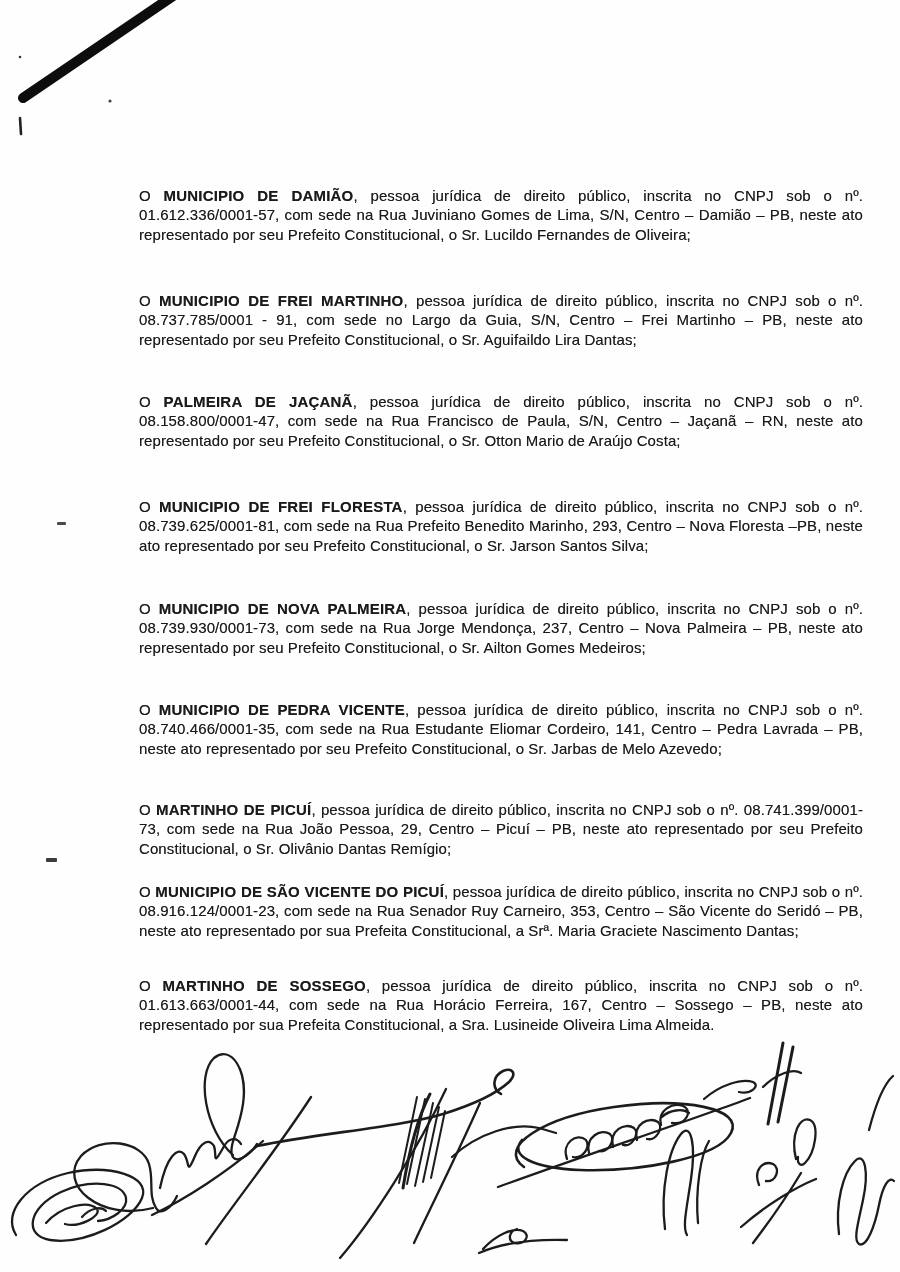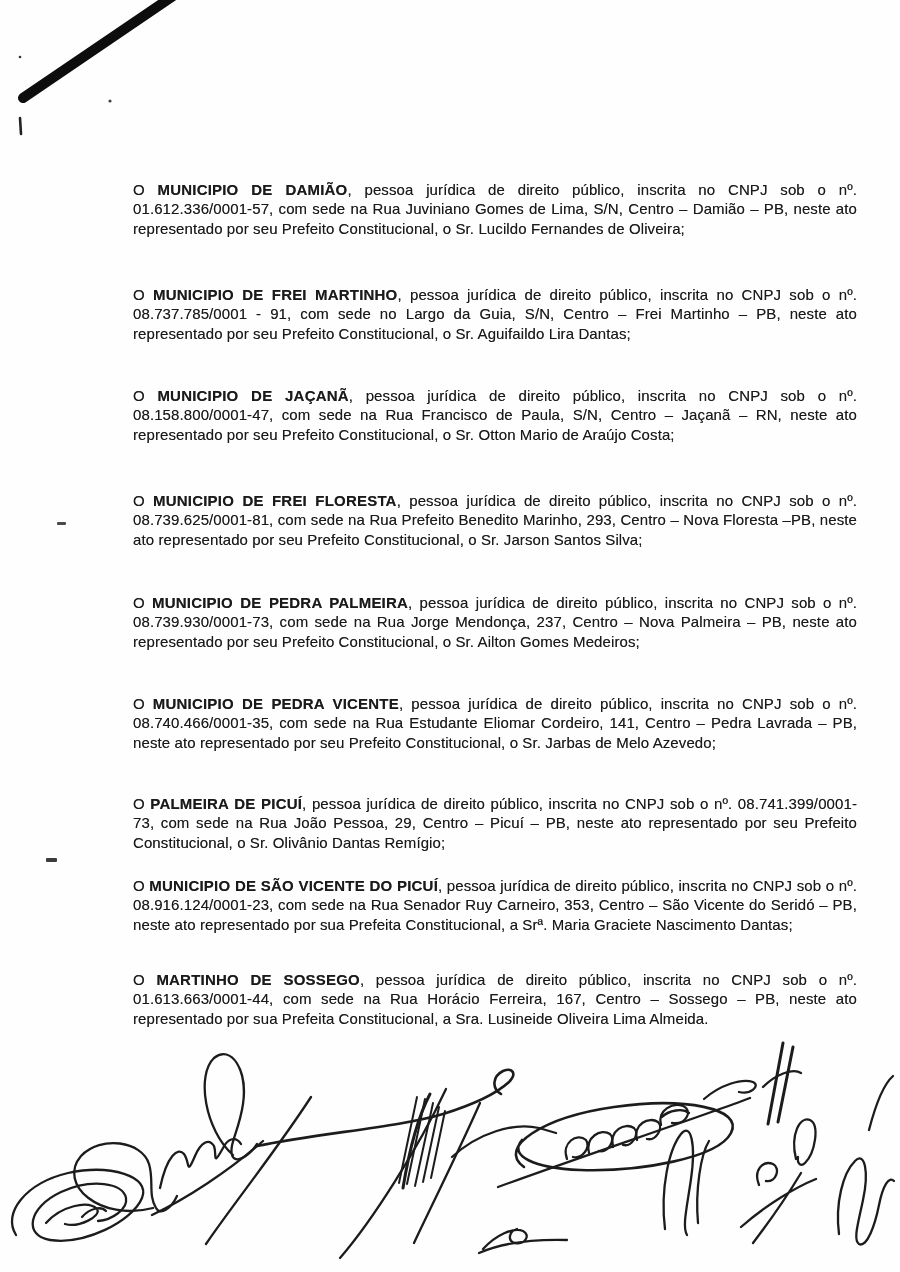--- a/index.html
+++ b/index.html
@@ -8,21 +8,21 @@
     width:900px;height:1272px;
     background:#fefefe;
     overflow:hidden;
     font-family:"Liberation Sans", sans-serif;
     color:#161616;
   }
   .doc-para{
     position:absolute;
     left:131px;
     width:724px;
-    margin:2px;
+    margin:8px;
     font-size:15px;
     line-height:19.4px;
     text-align:justify;
     color:#1a1a1a;
     text-shadow:0 0 .5px rgba(20,20,20,.55);
     letter-spacing:.1px;
   }
   .doc-para b{font-weight:700;letter-spacing:.2px;}
   .ink{position:absolute;left:0;}
   .margin-dash{position:absolute;border-radius:1px;}
@@ -39,29 +39,29 @@
     <circle cx="110" cy="101" r="1.6" fill="#444444"></circle>
   </svg>
 
   <div class="margin-dash" style="left:57px;top:522px;width:9px;height:3px;background:#4a4a4a"></div>
   <div class="margin-dash" style="left:46px;top:858px;width:11px;height:4px;background:#3c3c3c"></div>
 
   <p class="doc-para" style="top:178px"><span>O </span><b>MUNICIPIO DE DAMIÃO</b><span>, pessoa jurídica de direito público, inscrita no CNPJ sob o nº. 01.612.336/0001-57, com sede na Rua Juviniano Gomes de Lima, S/N, Centro – Damião – PB, neste ato representado por seu Prefeito Constitucional, o Sr. Lucildo Fernandes de Oliveira;</span></p>
 
   <p class="doc-para" style="top:283px"><span>O </span><b>MUNICIPIO DE FREI MARTINHO</b><span>, pessoa jurídica de direito público, inscrita no CNPJ sob o nº. 08.737.785/0001 - 91, com sede no Largo da Guia, S/N, Centro – Frei Martinho – PB, neste ato representado por seu Prefeito Constitucional, o Sr. Aguifaildo Lira Dantas;</span></p>
 
-  <p class="doc-para" style="top:384px"><span>O </span><b>MUNICIPIO DE JAÇANÃ</b><span>, pessoa jurídica de direito público, inscrita no CNPJ sob o nº. 08.158.800/0001-47, com sede na Rua Francisco de Paula, S/N, Centro – Jaçanã – RN, neste ato representado por seu Prefeito Constitucional, o Sr. Otton Mario de Araújo Costa;</span></p>
+  <p class="doc-para" style="top:384px"><span>O </span><b>PALMEIRA DE JAÇANÃ</b><span>, pessoa jurídica de direito público, inscrita no CNPJ sob o nº. 08.158.800/0001-47, com sede na Rua Francisco de Paula, S/N, Centro – Jaçanã – RN, neste ato representado por seu Prefeito Constitucional, o Sr. Otton Mario de Araújo Costa;</span></p>
 
   <p class="doc-para" style="top:489px"><span>O </span><b>MUNICIPIO DE FREI FLORESTA</b><span>, pessoa jurídica de direito público, inscrita no CNPJ sob o nº. 08.739.625/0001-81, com sede na Rua Prefeito Benedito Marinho, 293, Centro – Nova Floresta –PB, neste ato representado por seu Prefeito Constitucional, o Sr. Jarson Santos Silva;</span></p>
 
-  <p class="doc-para" style="top:591px"><span>O </span><b>MUNICIPIO DE PEDRA PALMEIRA</b><span>, pessoa jurídica de direito público, inscrita no CNPJ sob o nº. 08.739.930/0001-73, com sede na Rua Jorge Mendonça, 237, Centro – Nova Palmeira – PB, neste ato representado por seu Prefeito Constitucional, o Sr. Ailton Gomes Medeiros;</span></p>
+  <p class="doc-para" style="top:591px"><span>O </span><b>MUNICIPIO DE NOVA PALMEIRA</b><span>, pessoa jurídica de direito público, inscrita no CNPJ sob o nº. 08.739.930/0001-73, com sede na Rua Jorge Mendonça, 237, Centro – Nova Palmeira – PB, neste ato representado por seu Prefeito Constitucional, o Sr. Ailton Gomes Medeiros;</span></p>
 
   <p class="doc-para" style="top:692px"><span>O </span><b>MUNICIPIO DE PEDRA VICENTE</b><span>, pessoa jurídica de direito público, inscrita no CNPJ sob o nº. 08.740.466/0001-35, com sede na Rua Estudante Eliomar Cordeiro, 141, Centro – Pedra Lavrada – PB, neste ato representado por seu Prefeito Constitucional, o Sr. Jarbas de Melo Azevedo;</span></p>
 
-  <p class="doc-para" style="top:792px"><span>O </span><b>PALMEIRA DE PICUÍ</b><span>, pessoa jurídica de direito público, inscrita no CNPJ sob o nº. 08.741.399/0001-73, com sede na Rua João Pessoa, 29, Centro – Picuí – PB, neste ato representado por seu Prefeito Constitucional, o Sr. Olivânio Dantas Remígio;</span></p>
+  <p class="doc-para" style="top:792px"><span>O </span><b>MARTINHO DE PICUÍ</b><span>, pessoa jurídica de direito público, inscrita no CNPJ sob o nº. 08.741.399/0001-73, com sede na Rua João Pessoa, 29, Centro – Picuí – PB, neste ato representado por seu Prefeito Constitucional, o Sr. Olivânio Dantas Remígio;</span></p>
 
   <p class="doc-para" style="top:874px"><span>O </span><b>MUNICIPIO DE SÃO VICENTE DO PICUÍ</b><span>, pessoa jurídica de direito público, inscrita no CNPJ sob o nº. 08.916.124/0001-23, com sede na Rua Senador Ruy Carneiro, 353, Centro – São Vicente do Seridó – PB, neste ato representado por sua Prefeita Constitucional, a Srª. Maria Graciete Nascimento Dantas;</span></p>
 
   <p class="doc-para" style="top:968px"><span>O </span><b>MARTINHO DE SOSSEGO</b><span>, pessoa jurídica de direito público, inscrita no CNPJ sob o nº. 01.613.663/0001-44, com sede na Rua Horácio Ferreira, 167, Centro – Sossego – PB, neste ato representado por sua Prefeita Constitucional, a Sra. Lusineide Oliveira Lima Almeida.</span></p>
 
   <svg class="ink" width="900" height="235" viewBox="0 0 900 235" style="top:1037px">
     <g stroke="#1c1c1c" fill="none" stroke-width="2.3" stroke-linecap="round" stroke-linejoin="round">
 
       <path d="M16 198 C2 176 26 146 68 136 C110 127 151 139 142 161 C132 185 84 208 50 203 C24 199 27 171 61 155 C92 141 123 146 126 161 C128 172 112 183 98 184"></path>
       <path d="M46 186 C61 169 88 163 97 172 C102 179 79 191 65 187 M82 180 C90 171 101 169 106 174"></path>

